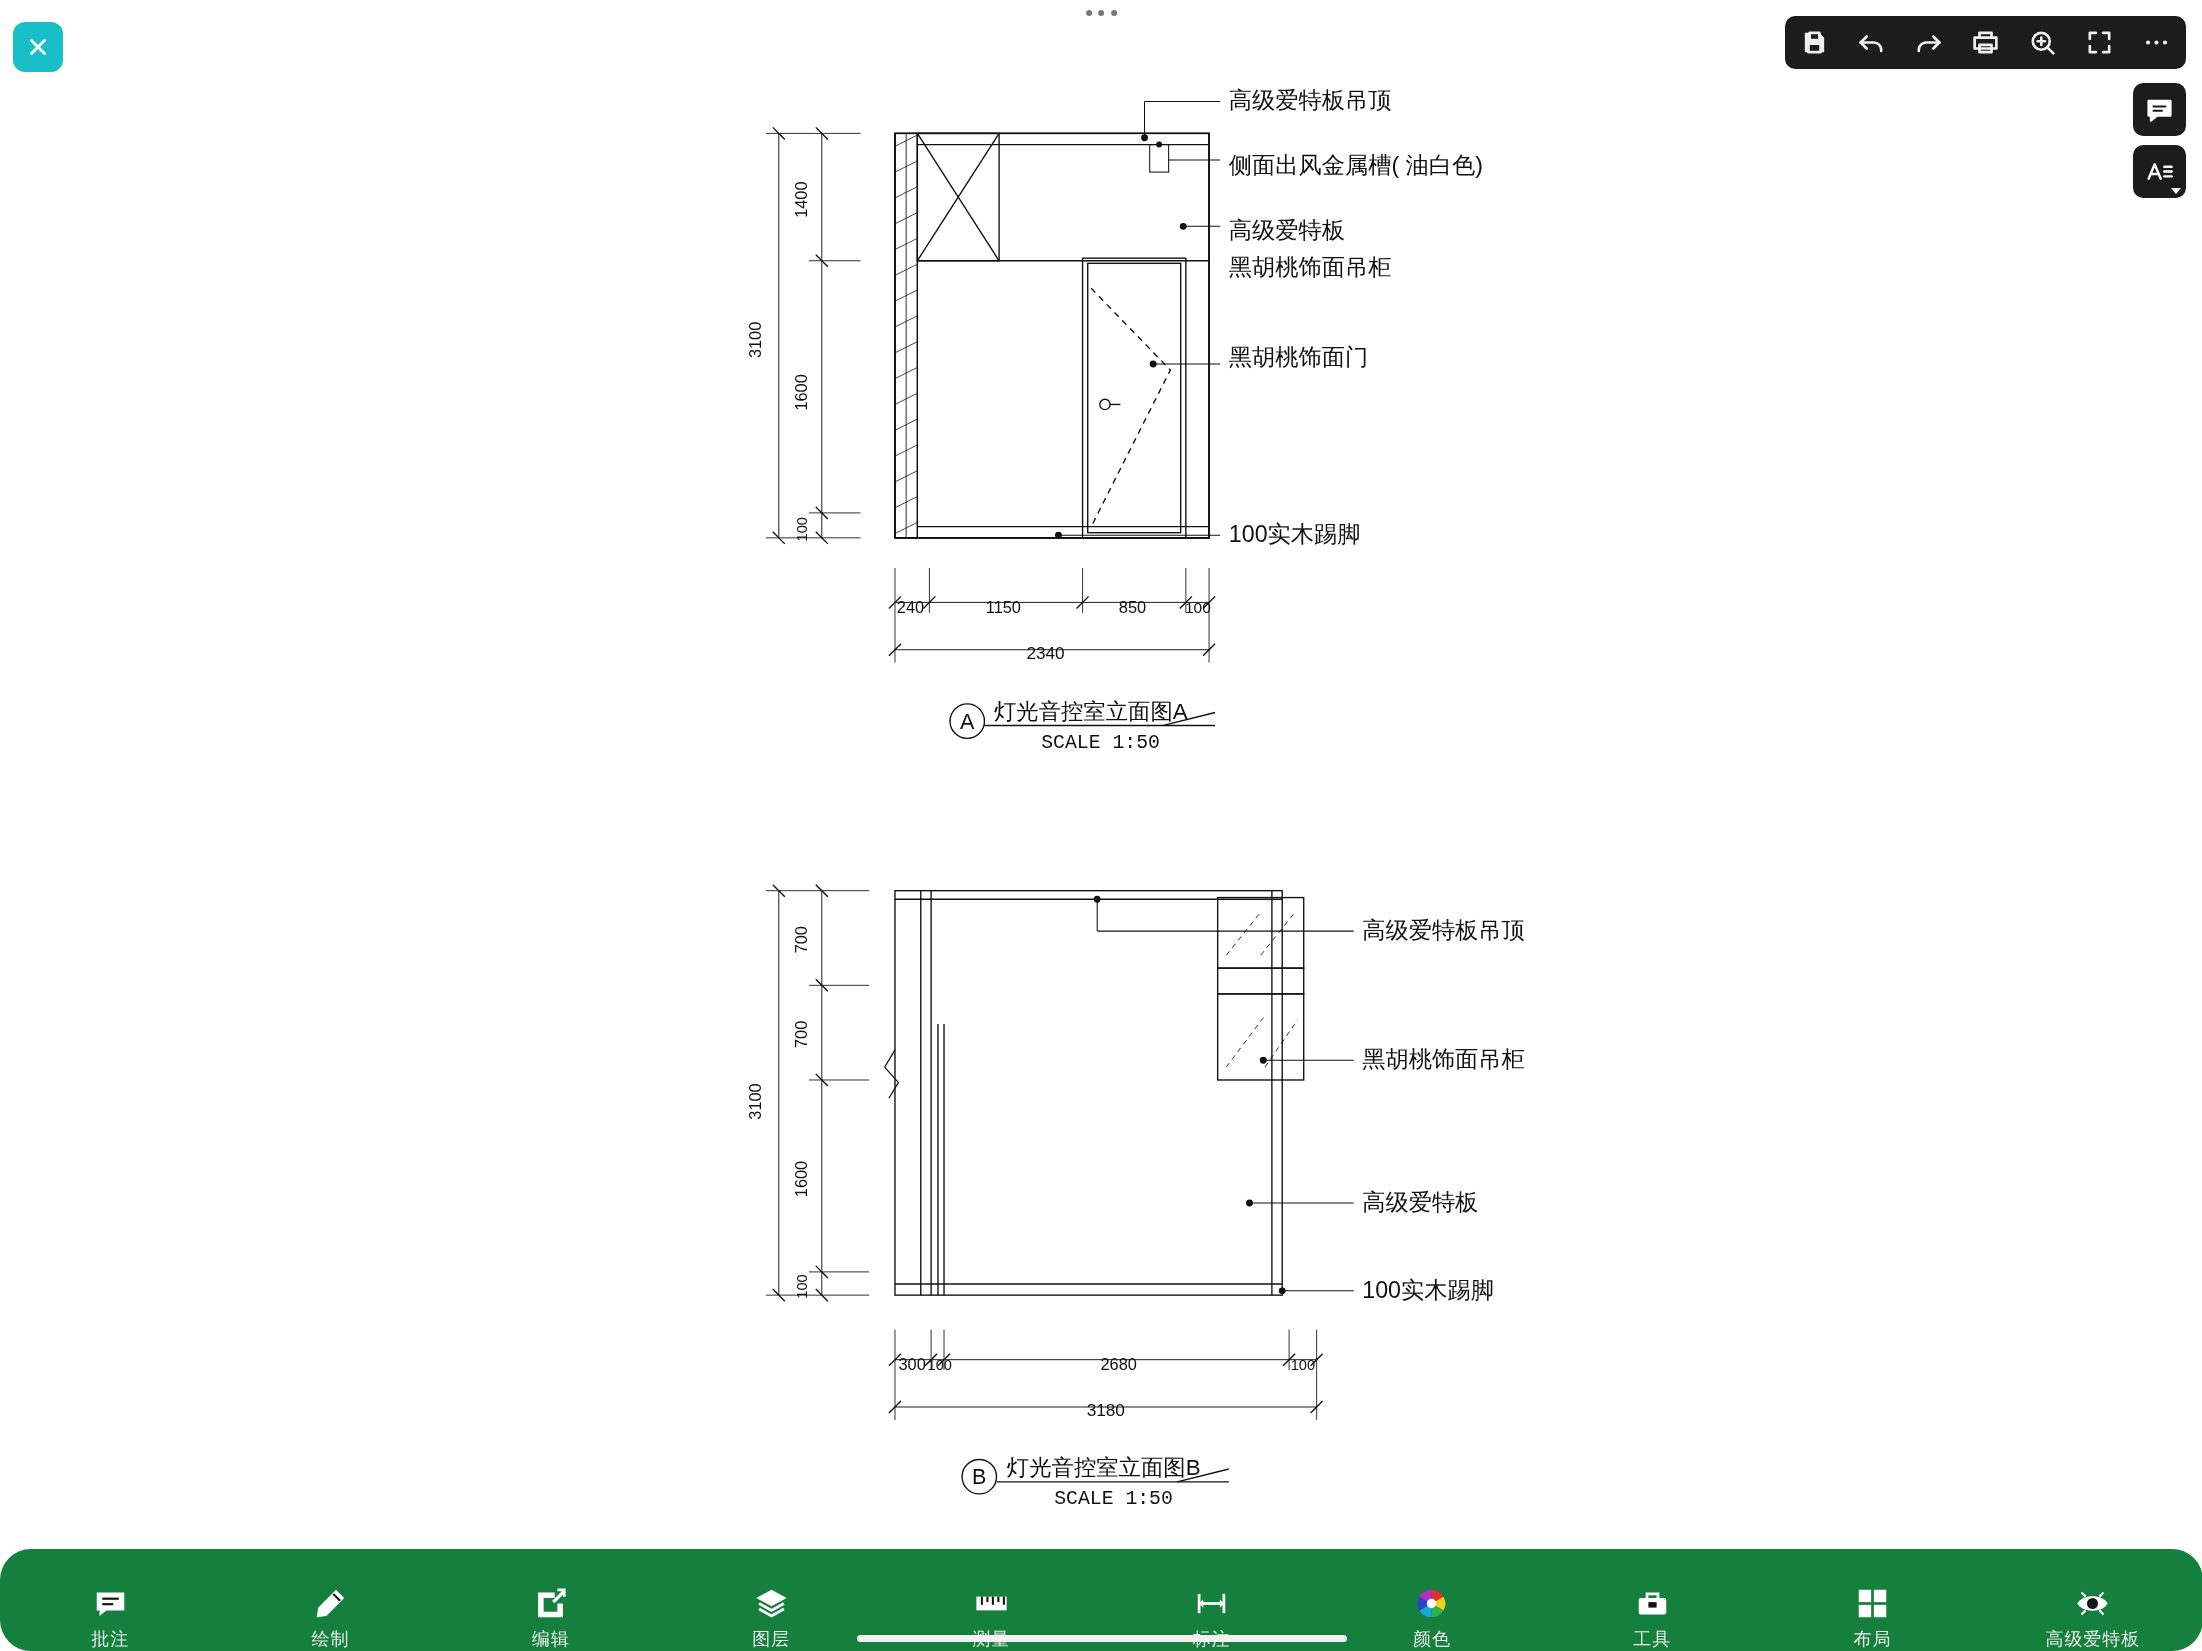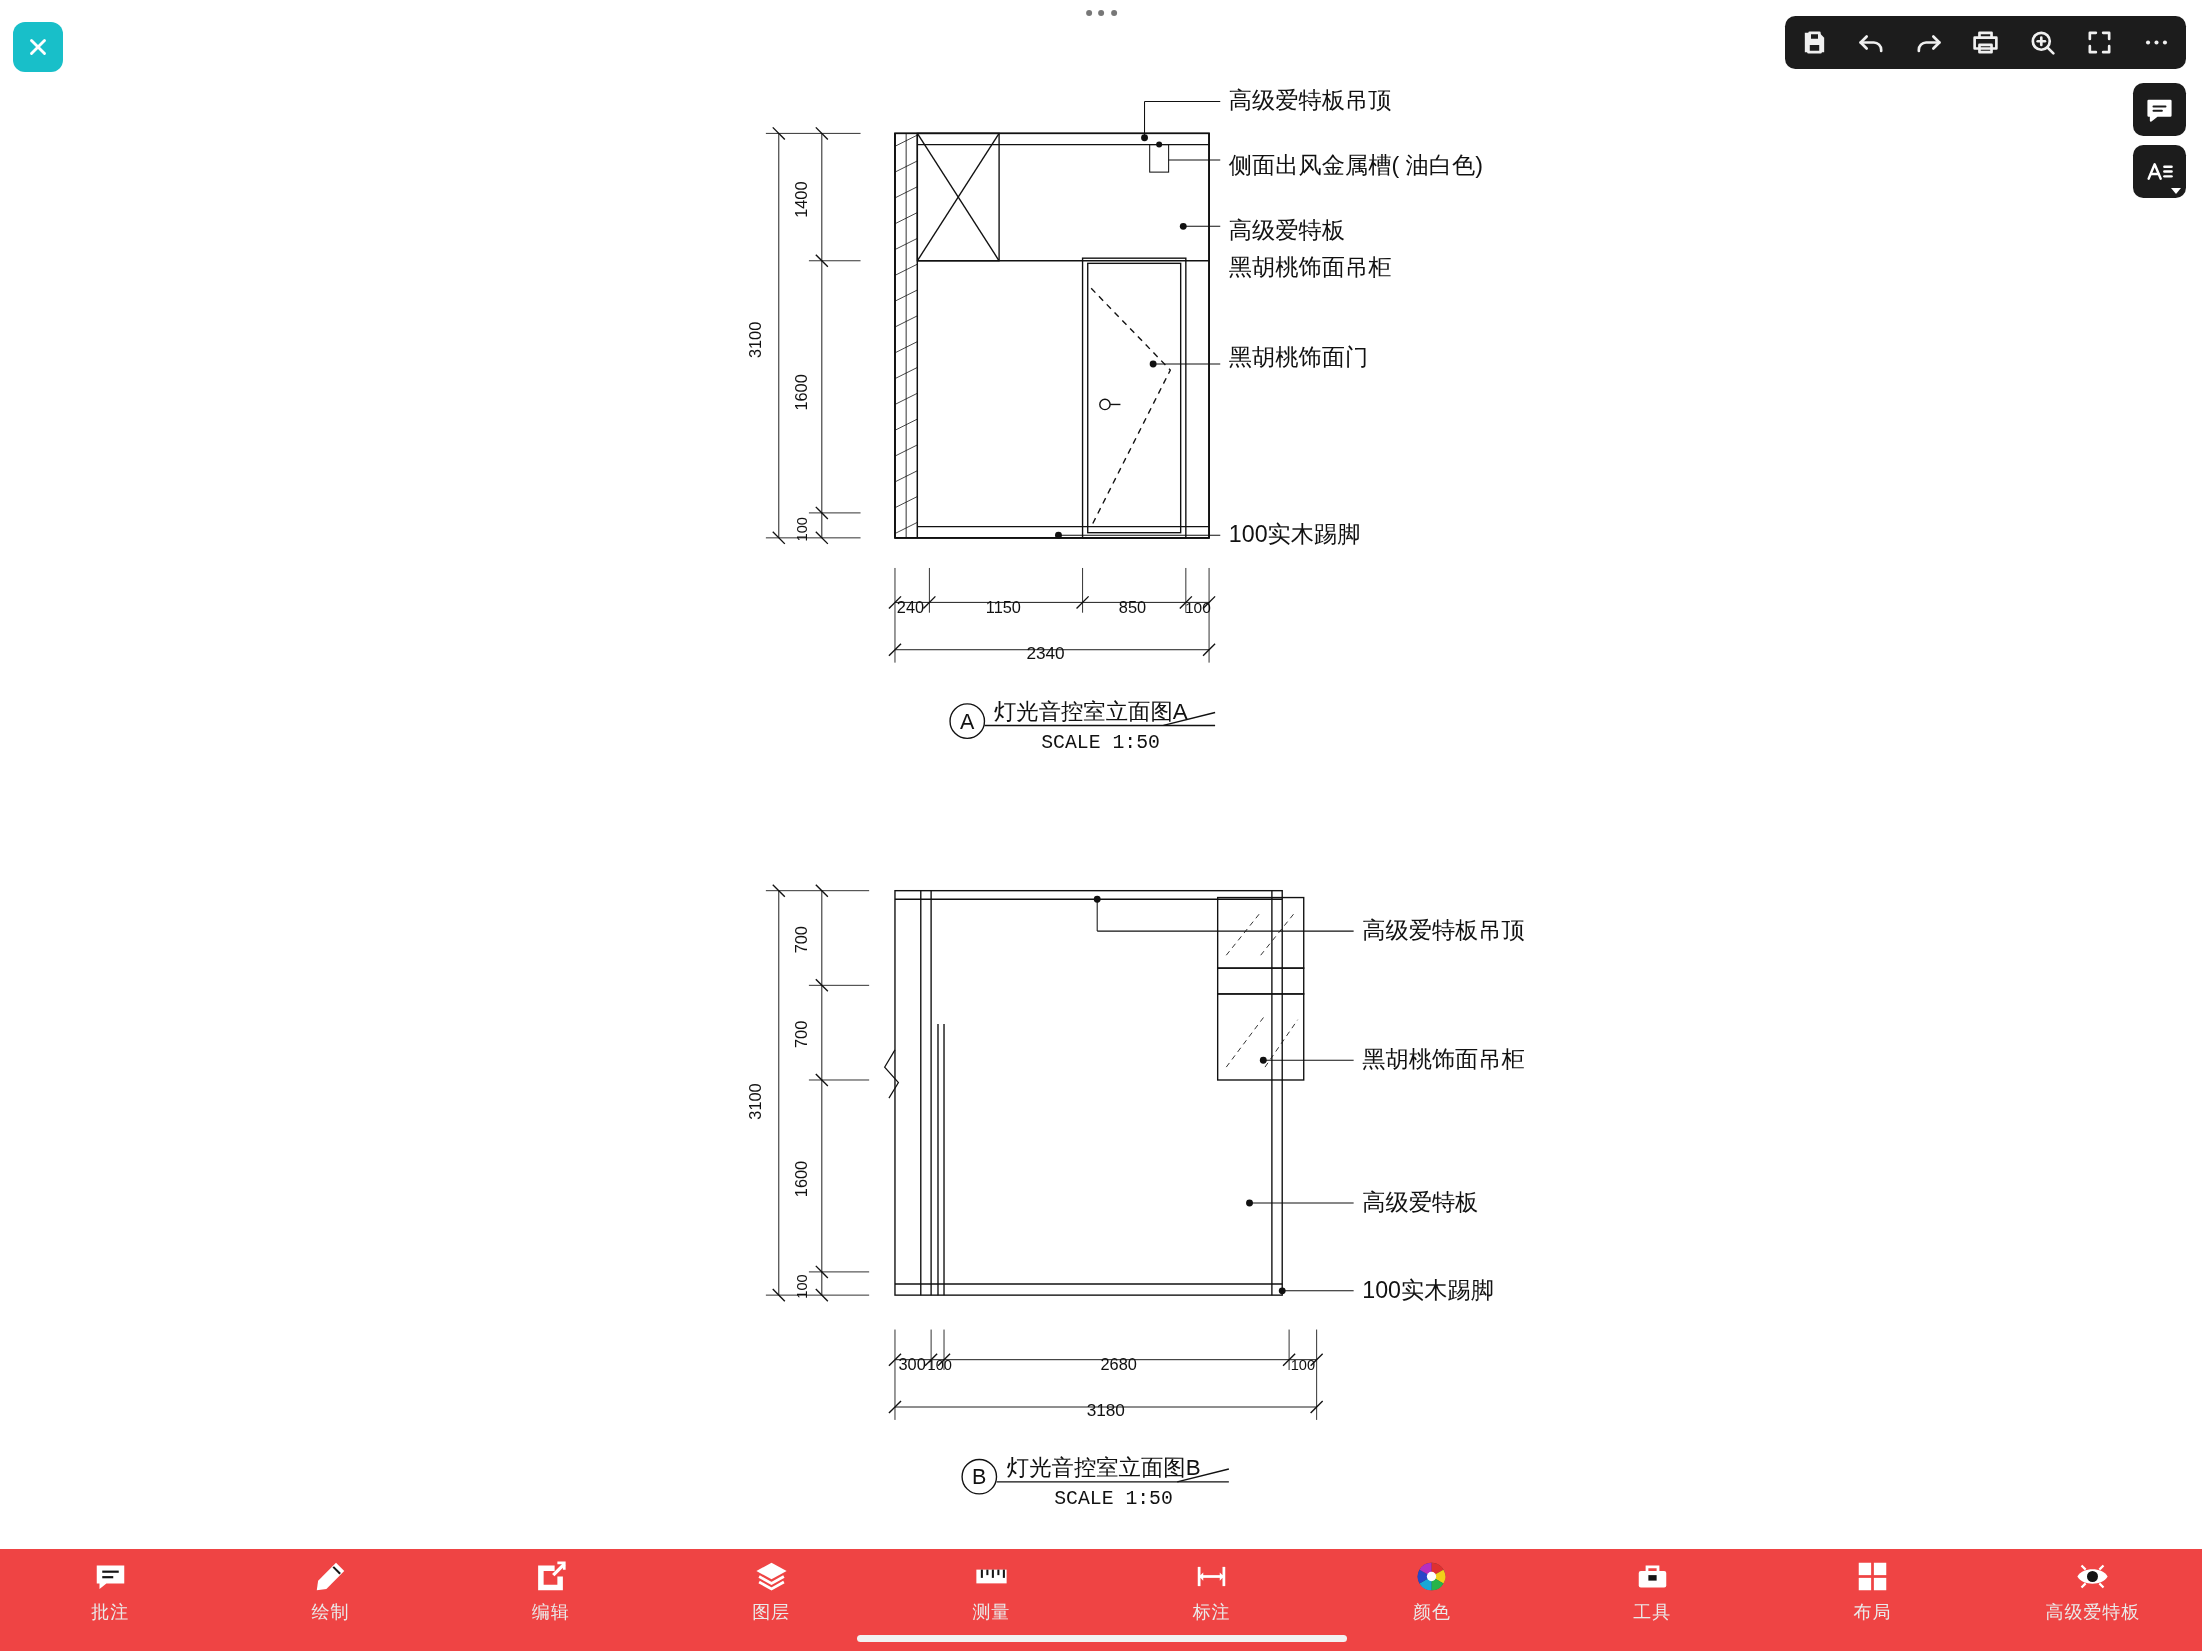--- a/index.html
+++ b/index.html
@@ -51,22 +51,23 @@
     width: 0; height: 0; border-left: 5.2px solid transparent; border-right: 5.2px solid transparent;
     border-top: 6px solid #fff;
   }
 
   
   #canvas { position: absolute; left: 0; top: 0; width: 2203px; height: 1549px; }
 
   
   .bottom-bar {
     position: absolute; left: 0; bottom: 0; width: 2203px; height: 102px;
-    background: #ef4444; display: flex; align-items: flex-start; justify-content: space-around;
+    background: #15803d; display: flex; align-items: flex-end; justify-content: space-around;
     padding-top: 10.3px;
+    border-radius: 31px;
   }
   .bb-item { width: 129px; display: flex; flex-direction: column; align-items: center; gap: 6.9px; }
   .bb-icon { height: 34px; display: flex; align-items: center; justify-content: center; }
   .bb-icon svg { width: 33px; height: 33px; }
   .bb-label { color: #eaeaea; font-size: 18px; letter-spacing: 0.9px; }
   .home-ind {
     position: absolute; left: 50%; bottom: 8.6px; transform: translateX(-50%);
     width: 490px; height: 7.7px; border-radius: 4.3px; background: #f2f2f2;
   }
 </style>

